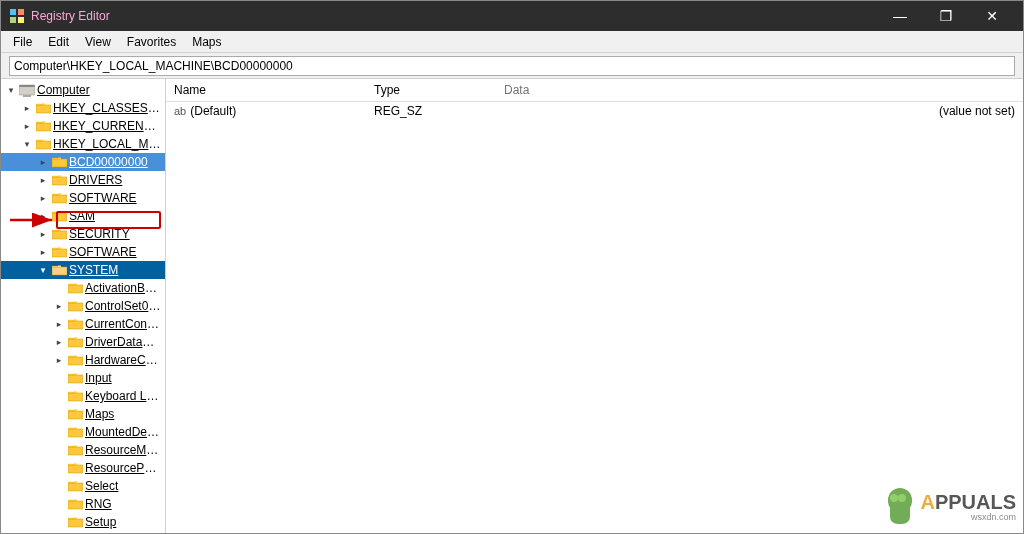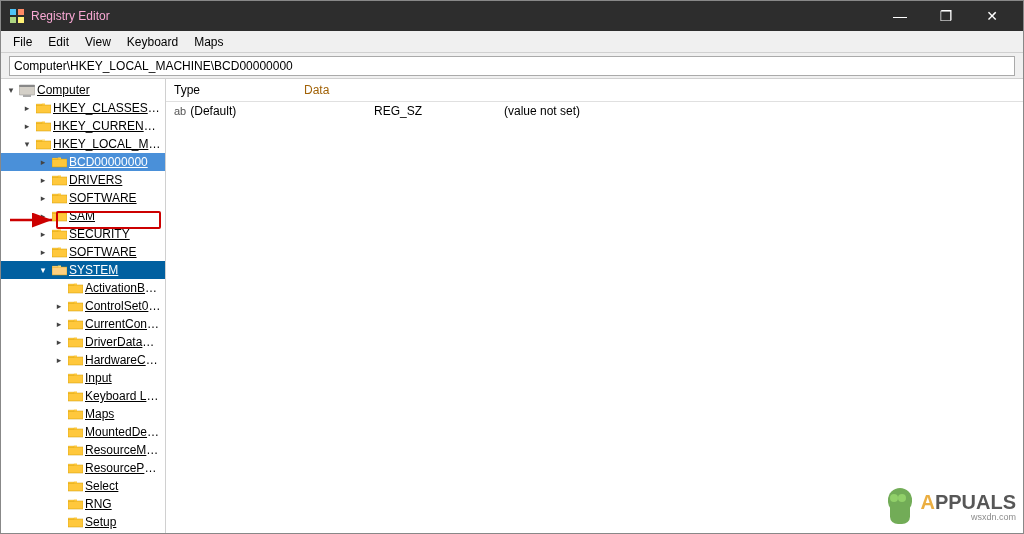--- a/index.html
+++ b/index.html
@@ -168,32 +168,32 @@
     .right-header {
       display: flex;
       border-bottom: 1px solid #e0e0e0;
       padding: 4px 8px;
       background: white;
       position: sticky;
       top: 0;
     }
     .col-name { width: 200px; font-weight: normal; color: #000; }
     .col-type { width: 130px; font-weight: normal; color: #000; }
-    .col-data { flex: 1; font-weight: normal; color: #a16207; }
+    .col-data { flex: 1; font-weight: normal; color: #737373; }
 
     .right-row {
       display: flex;
       align-items: center;
       padding: 2px 8px;
       min-height: 18px;
     }
 
     .val-name { width: 200px; display: flex; align-items: center; gap: 4px; }
     .val-type { width: 130px; }
-    .val-data { flex: 1; }
+    .val-data { flex: 1; text-align: right; }
 
     
     .watermark {
       position: absolute;
       bottom: 8px;
       right: 8px;
       opacity: 0.85;
       display: flex;
       align-items: flex-end;
       gap: 4px;
@@ -240,21 +240,21 @@
         <button class="title-btn">—</button>
         <button class="title-btn">❐</button>
         <button class="title-btn close">✕</button>
       </div>
     </div>
 
     <div class="menu-bar">
       <span class="menu-item">File</span>
       <span class="menu-item">Edit</span>
       <span class="menu-item">View</span>
-      <span class="menu-item">Keyboard</span>
+      <span class="menu-item">Favorites</span>
       <span class="menu-item">Maps</span>
     </div>
 
     <div class="address-bar">
       <input class="address-input" type="text" value="Computer\HKEY_LOCAL_MACHINE\BCD00000000" style="">
     </div>
 
     <div class="main-content">
 
       <div class="tree-panel" id="tree-panel">
@@ -535,20 +535,21 @@
             <span class="tree-label">Setup</span>
           </div>
           <div class="tree-item" style="padding-left: 50px;">
             <span class="tree-expander" style="visibility: hidden;">▸</span>
             <span class="folder-icon"></span>
           </div>
         </div>
 
       <div class="right-panel">
         <div class="right-header">
+          <span class="col-name">Name</span>
           <span class="col-type">Type</span>
           <span class="col-data">Data</span>
         </div>
         <div class="right-row">
           <span class="val-name">
             <span style="font-size:11px; color:#555;">ab</span>
             <span>(Default)</span>
           </span>
           <span class="val-type">REG_SZ</span>
           <span class="val-data">(value not set)</span>

